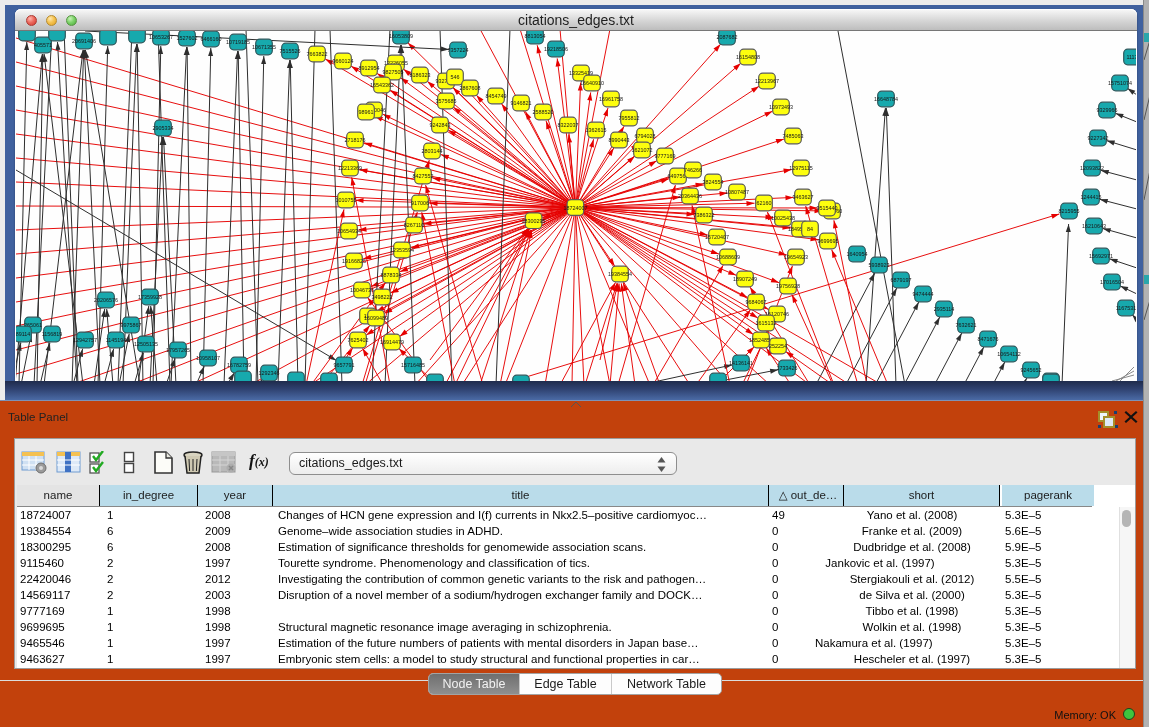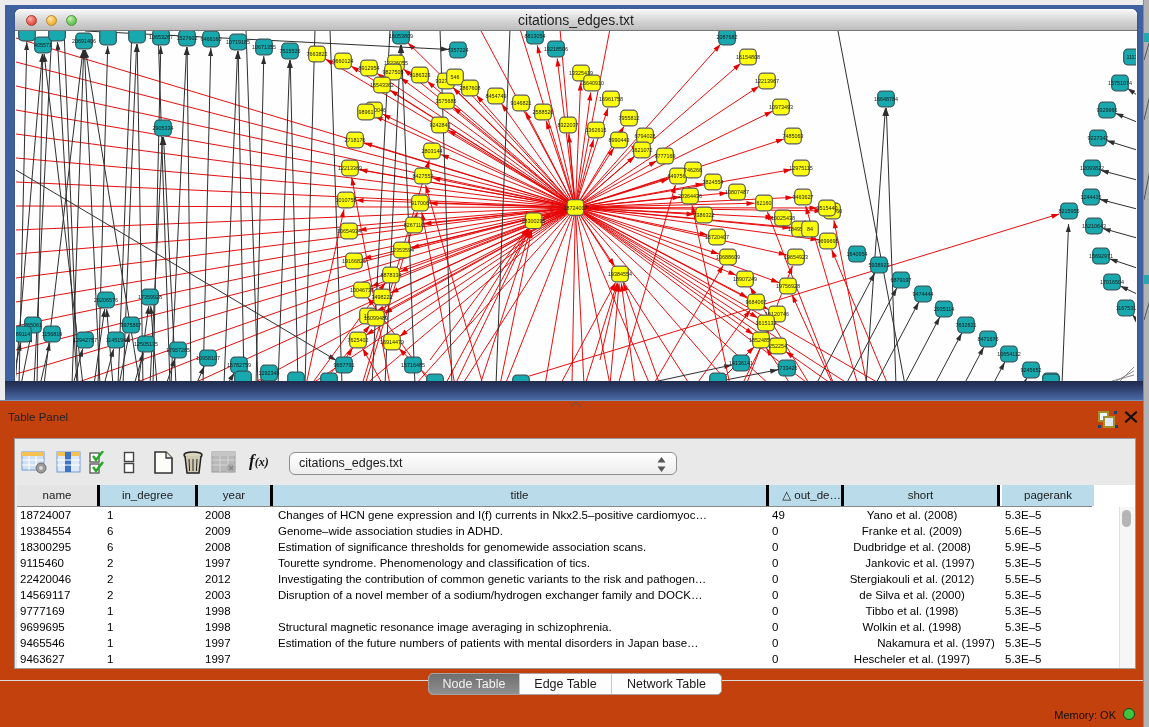--- a/index.html
+++ b/index.html
@@ -16,21 +16,21 @@
 #shadow{position:absolute;left:0px;top:376px;width:1138px;height:19px;background:linear-gradient(#1f2b4c,#2e406e 40%,#4a6aa5)}
 .re{stroke:#e60000;stroke-width:0.95}
 .bk{stroke:#2e2e2e;stroke-width:1.0}
 .nl{font-size:5.4px;fill:#191919;text-anchor:middle;font-family:"Liberation Sans",sans-serif}
 
 #panel{position:absolute;left:0;top:400px;width:1149px;height:327px;background:#c2410c;border-top:1px solid #7d93b8}
 #ptitle{position:absolute;left:8px;top:10px;font-size:11.5px;color:#222}
 #pbox{position:absolute;left:14px;top:37px;width:1122px;height:231px;border:1px solid #9c9c9c;background:#e9e9e9}
 #combo{position:absolute;left:274px;top:13px;width:388px;height:23px;border:1px solid #8e8e8e;border-radius:6px;background:linear-gradient(#fff,#ededed);font-size:12.5px;color:#1a1a1a;line-height:21px;padding-left:9px}
 #tbl{position:absolute;left:2px;top:46px;width:1118px;height:183px;background:#fff;overflow:hidden}
-.hc{position:absolute;top:0;height:21px;background:#badcea;border-right:3px solid #000000;font-size:11.5px;color:#1c1c1c;text-align:center;line-height:20px}
+.hc{position:absolute;top:0;height:21px;background:#badcea;border-right:1px solid #000000;font-size:11.5px;color:#1c1c1c;text-align:center;line-height:20px}
 .trow{position:absolute;left:0;width:1118px;height:16px;font-size:11.5px;color:#000}
 .trow span{position:absolute;top:2.5px;white-space:nowrap}
 
 #tabs{position:absolute;left:428px;top:272px;width:294px;height:22px;border:1px solid #a3a3a3;border-radius:5px;background:#fdfdfd;font-size:12.5px}
 .seg{position:absolute;top:0;height:20px;line-height:20px;text-align:center;color:#1a1a1a}
 #mem{position:absolute;right:33px;top:308px;font-size:11px;color:#111}
 #memdot{position:absolute;right:14px;top:307px;width:12px;height:12px;border-radius:50%;background:#3ec43e;border:1.5px solid #1c401c}
 .icon{position:absolute;top:12px}
 </style></head><body>
 <div id="root">
@@ -817,21 +817,21 @@
       <svg class="abs" style="right:10px;top:4px" width="9" height="15" viewBox="0 0 9 15">
         <polygon points="4.5,0 8.5,5.5 0.5,5.5" fill="#555"></polygon>
             <polygon points="4.5,15 8.5,9.5 0.5,9.5" fill="#555"></polygon>
       </svg>
     </div>
     <div id="tbl">
       <div class="hc" style="left:0px;width:83px;background:#e4e4e4">name</div>
       <div class="hc" style="left:83px;width:98px">in_degree</div>
       <div class="hc" style="left:181px;width:75px">year</div>
       <div class="hc" style="left:256px;width:496px">title</div>
-      <div class="hc" style="left:752px;width:75px;text-align:right;padding-left:4px">△ out_de…</div>
+      <div class="hc" style="left:752px;width:75px;text-align:center;padding-left:4px">△ out_de…</div>
       <div class="hc" style="left:827px;width:156px">short</div>
       <div class="hc" style="left:985px;width:92px;border-right:none">pagerank</div>
       <div class="abs" style="left:0;top:21px;width:1075px;height:1px;background:#888"></div>
       <div class="trow" style="top:21px">
 <span style="left:3px">18724007</span>
             <span style="left:90px">1</span>
             <span style="left:188px">2008</span>
             <span style="left:261px">Changes of HCN gene expression and I(f) currents in Nkx2.5–positive cardiomyoc…</span>
             <span style="left:755px">49</span>
             <span style="left:822px;width:146px;text-align:center">Yano et al. (2008)</span>
@@ -854,21 +854,21 @@
             <span style="left:755px">0</span>
             <span style="left:822px;width:146px;text-align:center">Dudbridge et al. (2008)</span>
             <span style="left:988px">5.9E–5</span>
           </div>
           <div class="trow" style="top:69px">
 <span style="left:3px">9115460</span>
             <span style="left:90px">2</span>
             <span style="left:188px">1997</span>
             <span style="left:261px">Tourette syndrome. Phenomenology and classification of tics.</span>
             <span style="left:755px">0</span>
-            <span style="left:830px;width:146px;text-align:center">Jankovic et al. (1997)</span>
+            <span style="left:790px;width:146px;text-align:center">Jankovic et al. (1997)</span>
             <span style="left:988px">5.3E–5</span>
           </div>
           <div class="trow" style="top:85px">
 <span style="left:3px">22420046</span>
             <span style="left:90px">2</span>
             <span style="left:188px">2012</span>
             <span style="left:261px">Investigating the contribution of common genetic variants to the risk and pathogen…</span>
             <span style="left:755px">0</span>
             <span style="left:822px;width:146px;text-align:center">Stergiakouli et al. (2012)</span>
             <span style="left:988px">5.5E–5</span>
@@ -898,27 +898,28 @@
             <span style="left:755px">0</span>
             <span style="left:822px;width:146px;text-align:center">Wolkin et al. (1998)</span>
             <span style="left:988px">5.3E–5</span>
           </div>
           <div class="trow" style="top:149px">
 <span style="left:3px">9465546</span>
             <span style="left:90px">1</span>
             <span style="left:188px">1997</span>
             <span style="left:261px">Estimation of the future numbers of patients with mental disorders in Japan base…</span>
             <span style="left:755px">0</span>
-            <span style="left:846px;width:146px;text-align:center">Nakamura et al. (1997)</span>
+            <span style="left:798px;width:146px;">Nakamura et al. (1997)</span>
             <span style="left:988px">5.3E–5</span>
           </div>
           <div class="trow" style="top:165px">
 <span style="left:3px">9463627</span>
             <span style="left:90px">1</span>
             <span style="left:188px">1997</span>
+            <span style="left:261px">Embryonic stem cells: a model to study structural and functional properties in car…</span>
             <span style="left:755px">0</span>
             <span style="left:822px;width:146px;text-align:center">Hescheler et al. (1997)</span>
             <span style="left:988px">5.3E–5</span>
           </div>
       <div class="abs" style="left:1102px;top:22px;width:16px;height:161px;background:#f6f6f6;border-left:1px solid #e0e0e0"></div>
       <div class="abs" style="left:1105px;top:25px;width:9px;height:17px;border-radius:5px;background:#b5b5b5"></div>
     </div>
   </div>
   <div style="position:absolute;left:0;top:279px;width:1149px;height:1px;background:#dcdcdc"></div>
   <div id="tabs">

